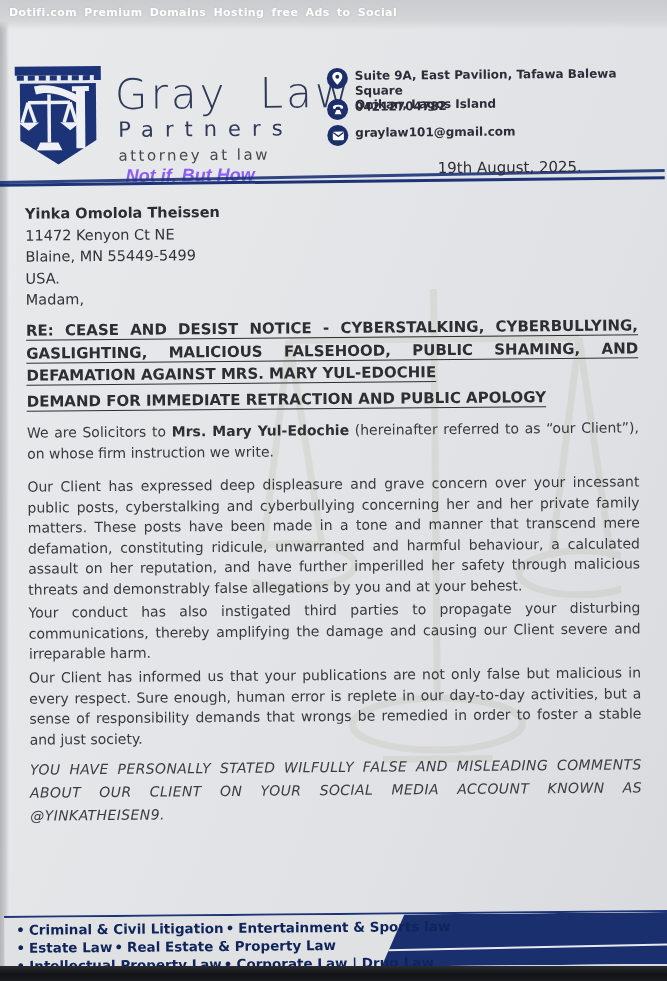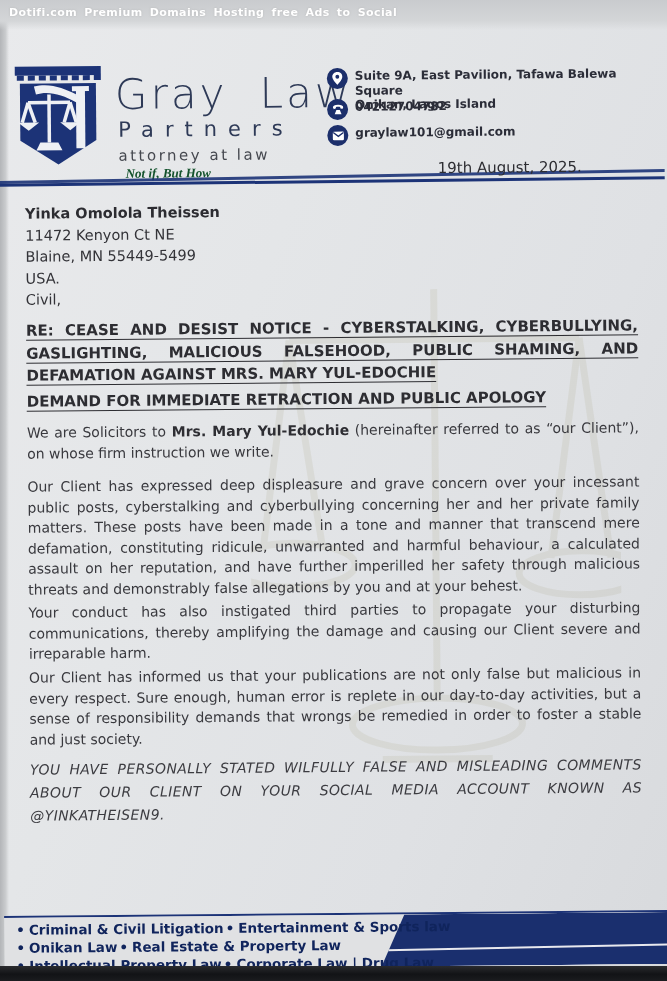--- a/index.html
+++ b/index.html
@@ -18,22 +18,22 @@
 
   #paper{position:absolute;inset:0;transform:rotate(-0.5deg);transform-origin:50% 45%;}
 
   
   .logo{position:absolute;left:15px;top:62px;width:94px;height:106px;}
   .firm-name{position:absolute;left:118px;top:68px;font-size:42px;font-weight:300;color:#2e3a57;
     letter-spacing:3px;word-spacing:16px;white-space:nowrap;}
   .firm-sub{position:absolute;left:121px;top:116px;font-size:21px;font-weight:400;color:#2e3a57;
     letter-spacing:11px;white-space:nowrap;}
   .firm-tag1{position:absolute;left:121px;top:145px;font-size:15px;color:#45484f;letter-spacing:2.5px;}
-  .firm-tag2{position:absolute;left:128px;top:164px;font-size:13px;font-weight:bold;font-style:italic;
-    color:#14532d;font-family:Liberation Serif, serif;}
+  .firm-tag2{position:absolute;left:128px;top:164px;font-size:18px;font-weight:bold;font-style:italic;
+    color:#8b5cf6;font-family:Liberation Sans, sans-serif;}
 
   .contact{position:absolute;left:330px;top:66px;width:330px;}
   .c-row{position:absolute;left:0;display:flex;}
   .c-ico{width:21px;height:21px;border-radius:50%;background:#1c2f6b;flex:0 0 21px;
     display:flex;align-items:center;justify-content:center;}
   .c-txt{margin-left:7px;font-size:12px;font-weight:600;color:#2b2d38;line-height:14.5px;padding-top:1px;}
 
   .rule{position:absolute;left:0;width:667px;background:#1c3377;height:2.5px;}
   .rule.a{top:180px;transform:rotate(-0.15deg);}
   .rule.b{top:175px;transform:rotate(-0.55deg);opacity:.9;}
@@ -173,38 +173,38 @@
 
   <div class="date hand">19th August, 2025.</div>
 
   <div class="recipient">
     <div class="r0">Yinka Omolola Theissen</div>
     <div>11472 Kenyon Ct NE</div>
     <div>Blaine, MN 55449-5499</div>
     <div>USA.</div>
   </div>
 
-  <div class="salutation">Civil,</div>
+  <div class="salutation">Madam,</div>
 
   <div class="subject">RE: CEASE AND DESIST NOTICE - CYBERSTALKING, CYBERBULLYING, GASLIGHTING, MALICIOUS FALSEHOOD, PUBLIC SHAMING, AND DEFAMATION AGAINST MRS. MARY YUL-EDOCHIE</div>
   <div class="demand">DEMAND FOR IMMEDIATE RETRACTION AND PUBLIC APOLOGY</div>
 
   <div class="para p1"><span>We are Solicitors to </span><span class="bold">Mrs. Mary Yul-Edochie</span><span> (hereinafter referred to as “</span><span class="ital">our Client</span><span>”), on whose firm instruction we write.</span></div>
 
   <div class="para p2">Our Client has expressed deep displeasure and grave concern over your incessant public posts, cyberstalking and cyberbullying concerning her and her private family matters. These posts have been made in a tone and manner that transcend mere defamation, constituting ridicule, unwarranted and harmful behaviour, a calculated assault on her reputation, and have further imperilled her safety through malicious threats and demonstrably false allegations by you and at your behest.</div>
   <div class="para p3">Your conduct has also instigated third parties to propagate your disturbing communications, thereby amplifying the damage and causing our Client severe and irreparable harm.</div>
   <div class="para p4">Our Client has informed us that your publications are not only false but malicious in every respect. Sure enough, human error is replete in our day-to-day activities, but a sense of responsibility demands that wrongs be remedied in order to foster a stable and just society.</div>
   <div class="para p5">YOU HAVE PERSONALLY STATED WILFULLY FALSE AND MISLEADING COMMENTS ABOUT OUR CLIENT ON YOUR SOCIAL MEDIA ACCOUNT KNOWN AS @YINKATHEISEN9.</div>
 
   <div class="footer-line"></div>
   <div class="footer">
     <div class="f-band">
       <div class="wline"></div>
     </div>
     <div class="f-list">
       <span class="f-row"><span class="fitem">Criminal &amp; Civil Litigation</span><span class="fitem">Entertainment &amp; Sports law</span></span>
-      <span class="f-row"><span class="fitem">Onikan Law</span><span class="fitem">Real Estate &amp; Property Law</span></span>
+      <span class="f-row"><span class="fitem">Estate Law</span><span class="fitem">Real Estate &amp; Property Law</span></span>
       <span class="f-row"><span class="fitem">Intellectual Property Law</span><span class="fitem">Corporate Law | Drug Law</span></span>
     </div>
   </div>
 </div>
 
 <div class="bottom-strip"></div>
 
 </body></html>

